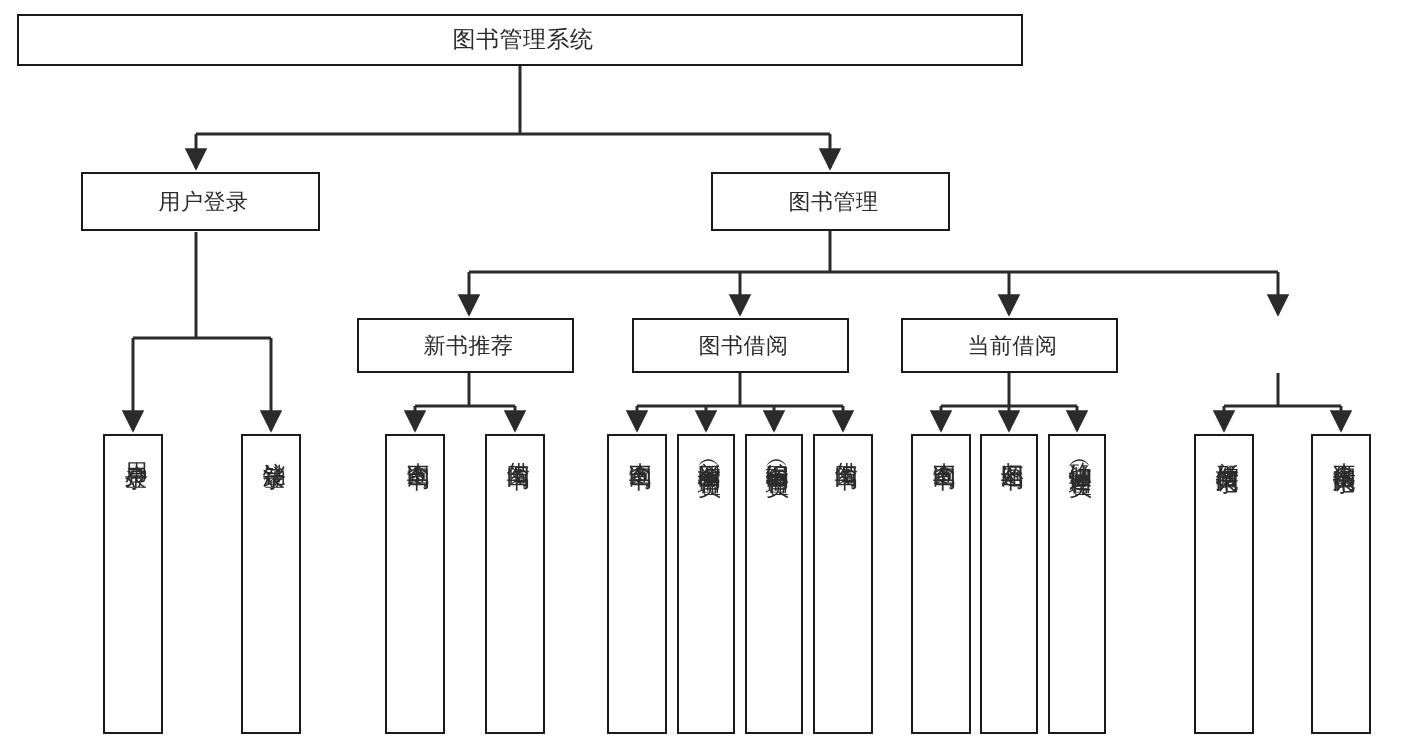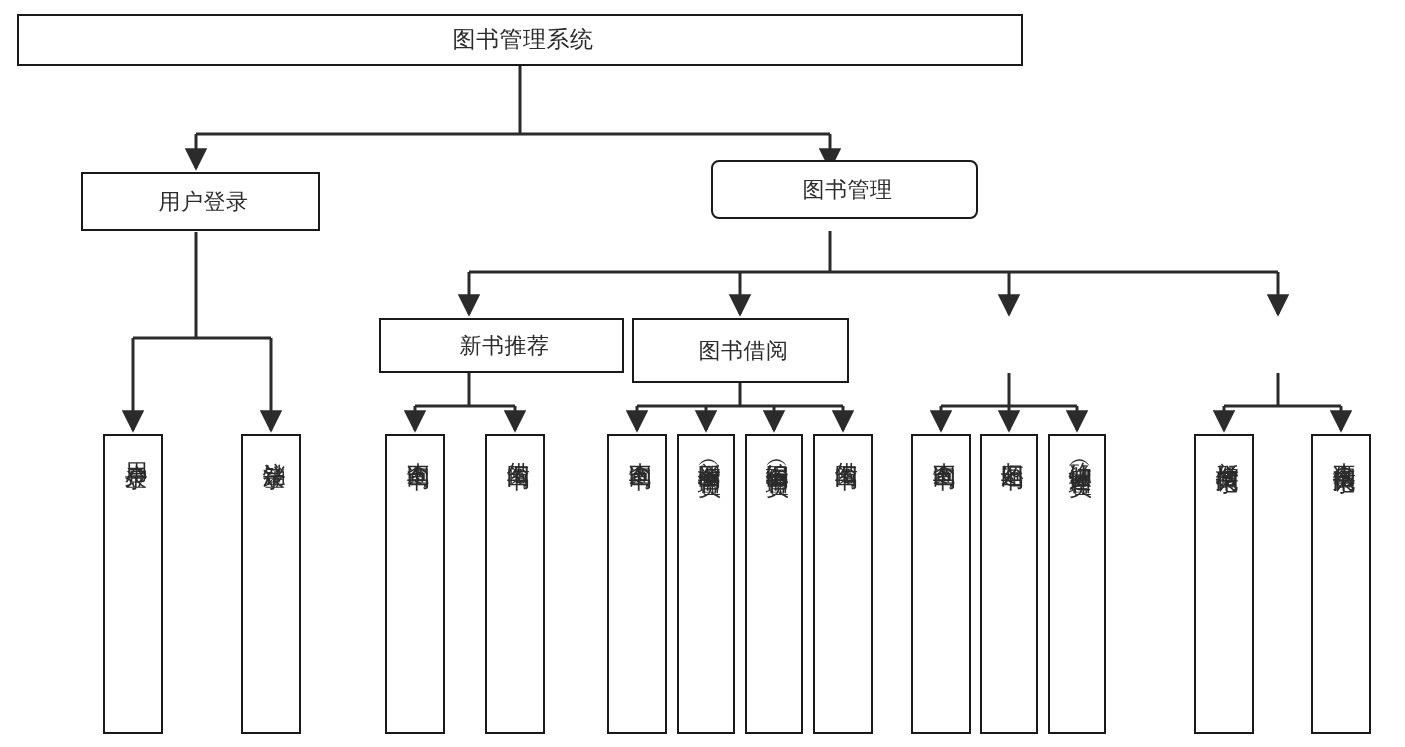--- a/index.html
+++ b/index.html
@@ -127,29 +127,32 @@
     </g>
   </svg>
 
   <div class="node h root" style="left:17px; top:14px; width:1006px; height:52px;">
     <span class="lbl">图书管理系统</span>
   </div>
 
   <div class="node h" style="left:81px; top:172px; width:239px; height:59px;">
     <span class="lbl">用户登录</span>
   </div>
-  <div class="node h" style="left:711px; top:160px; width:267px; height:59px;border-radius:8px;">
+  <div class="node h" style="left:711px; top:172px; width:239px; height:59px;">
     <span class="lbl">图书管理</span>
   </div>
 
-  <div class="node h" style="left:379px; top:318px; width:245px; height:55px;">
+  <div class="node h" style="left:357px; top:318px; width:217px; height:55px;">
     <span class="lbl">新书推荐</span>
   </div>
-  <div class="node h" style="left:632px; top:318px; width:217px; height:65px;">
+  <div class="node h" style="left:632px; top:318px; width:217px; height:55px;">
     <span class="lbl">图书借阅</span>
+  </div>
+  <div class="node h" style="left:901px; top:318px; width:217px; height:55px;">
+    <span class="lbl">当前借阅</span>
   </div>
 
   <div class="node v" style="left:103px; top:434px; width:60px; height:300px;">
     <span class="lbl">用户登录</span>
   </div>
   <div class="node v" style="left:241px; top:434px; width:60px; height:300px;">
     <span class="lbl">注销登录</span>
   </div>
 
   <div class="node v" style="left:385px; top:434px; width:60px; height:300px;">

